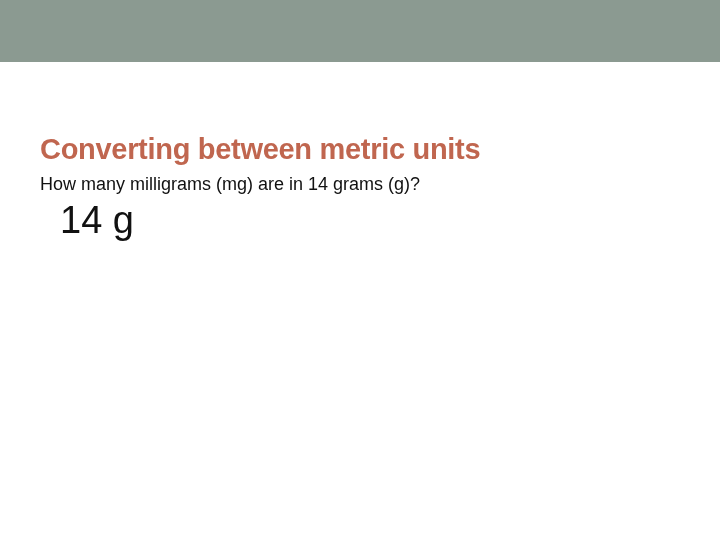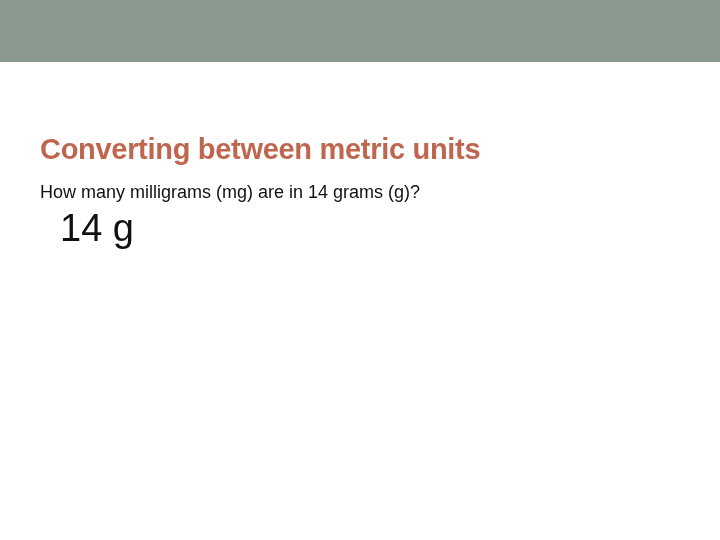--- a/index.html
+++ b/index.html
@@ -24,21 +24,21 @@
     font-weight: 700;
     color: #c0664f;
     line-height: 1.1;
     margin: 0 0 2px 0;
     letter-spacing: -0.3px;
   }
   .subheading {
     font-size: 18px;
     font-weight: 400;
     color: #111;
-    margin: 16px 0 6px 0;
+    margin: 8px 0 6px 0;
   }
   .big-value {
     font-size: 38px;
     font-weight: 400;
     color: #111;
     margin: 0 0 0 20px;
     line-height: 1.05;
   }
 </style>
 </head>

